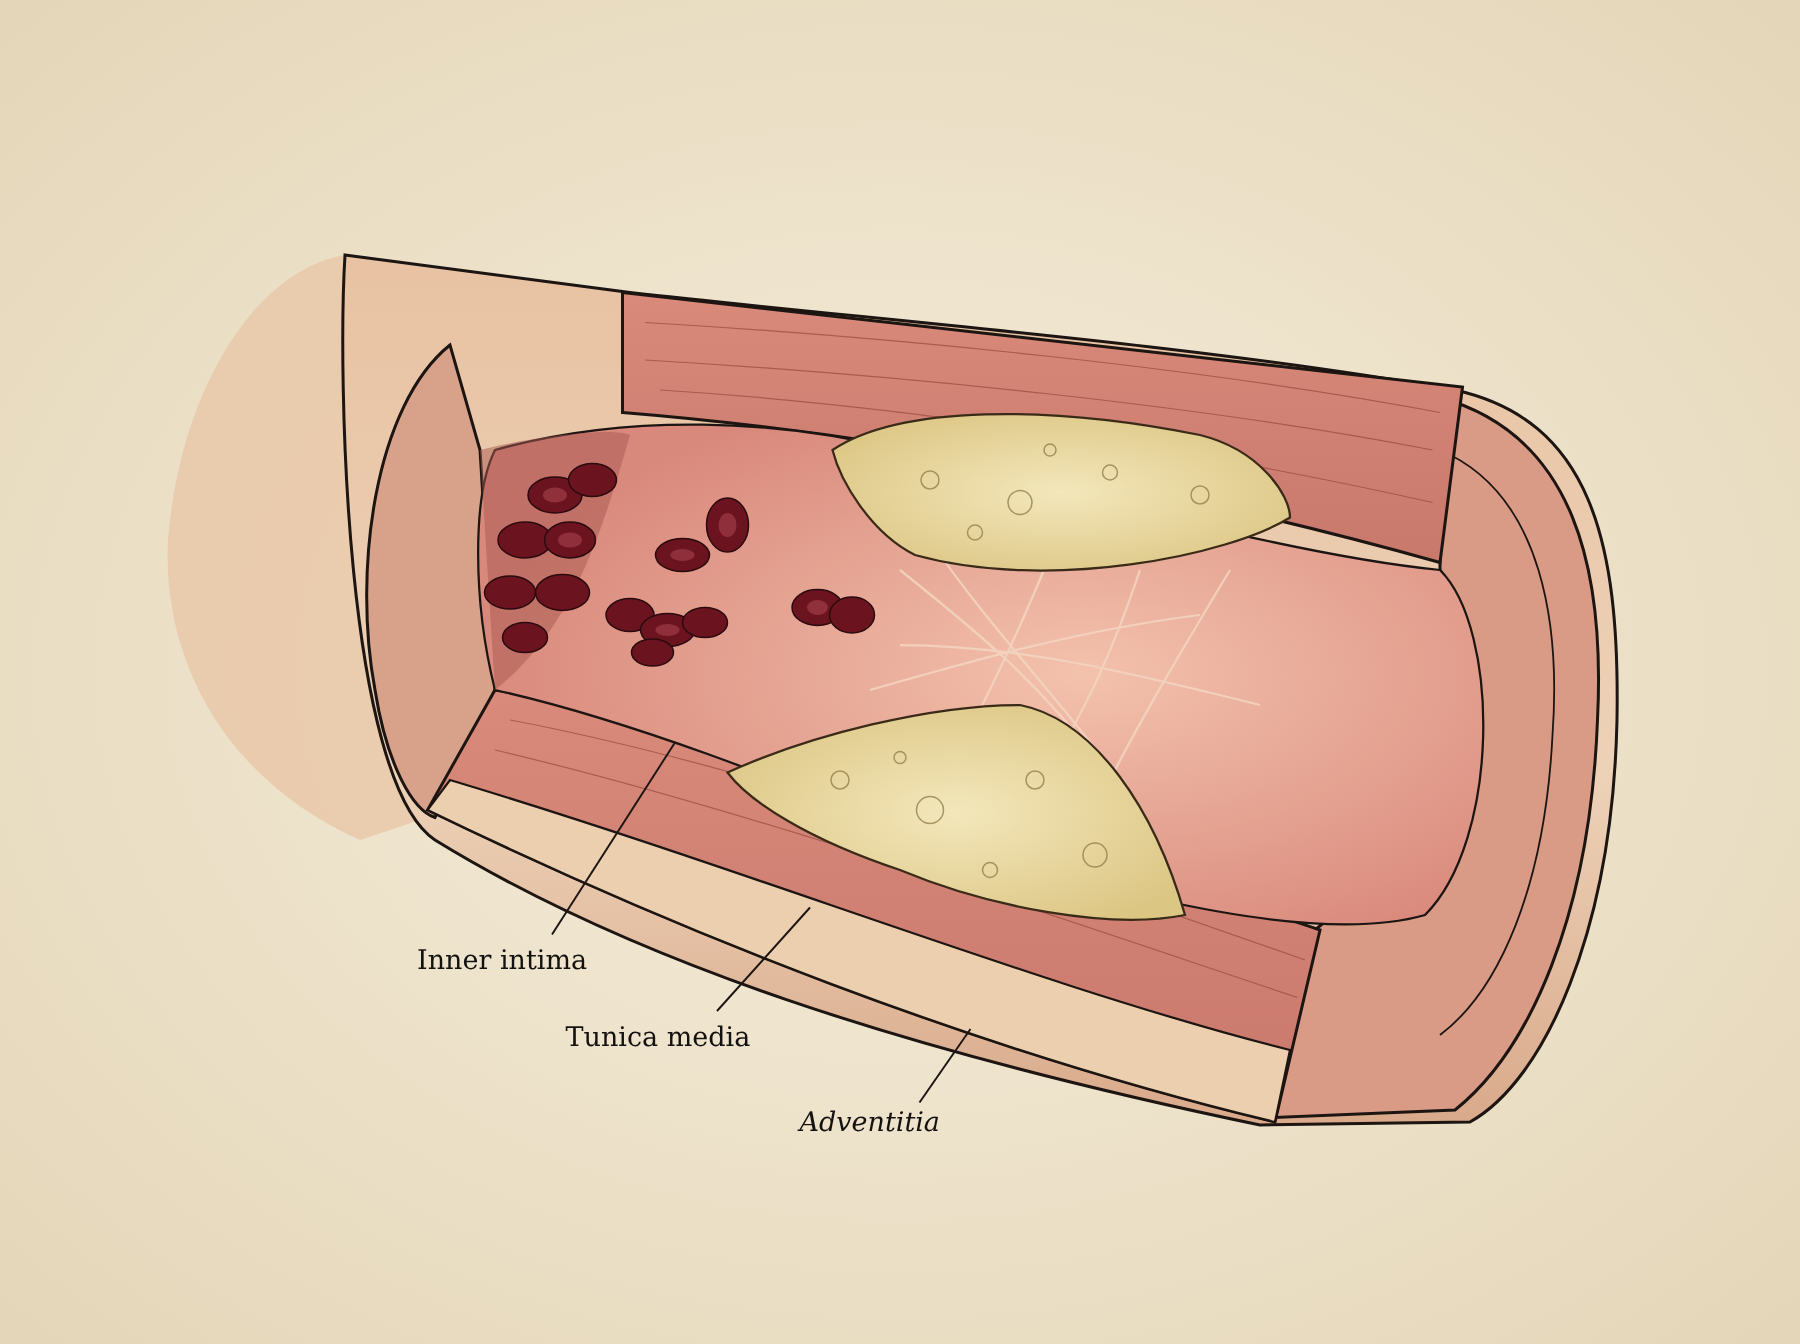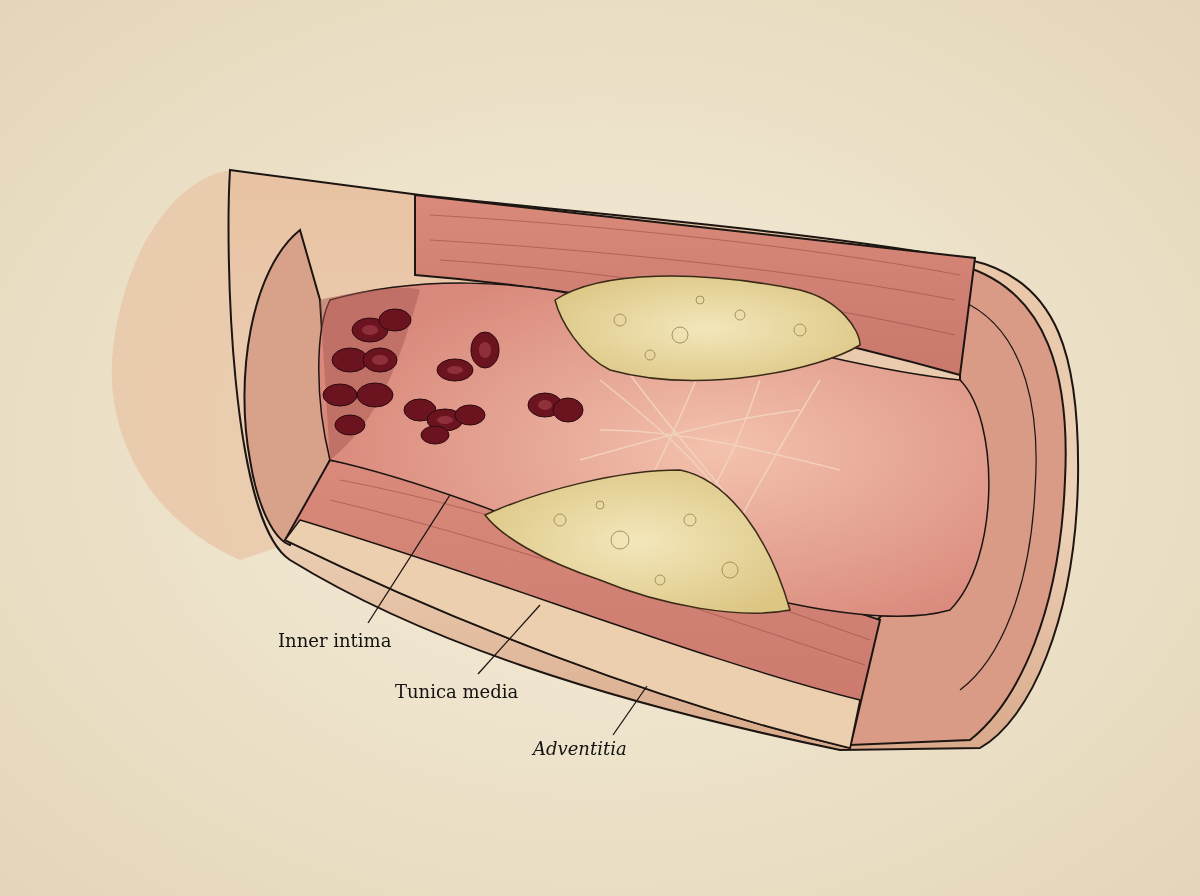--- a/index.html
+++ b/index.html
@@ -119,15 +119,15 @@
     </g>
 
     <g stroke="#1c1512" stroke-width="1.3">
       <line x1="368" y1="623" x2="450" y2="495"></line>
       <line x1="478" y1="674" x2="540" y2="605"></line>
       <line x1="613" y1="735" x2="647" y2="686"></line>
     </g>
   </svg>
 
   <div class="label" style="left:278px; top:630px;">Inner intima</div>
-  <div class="label" style="left:395px; top:681px;">Tunica media</div>
+  <div class="label" style="left:377px; top:681px;">Tunica media</div>
   <div class="label" style="left:533px; top:738px;font-style:italic;">Adventitia</div>
 </div>
 
 </body></html>

